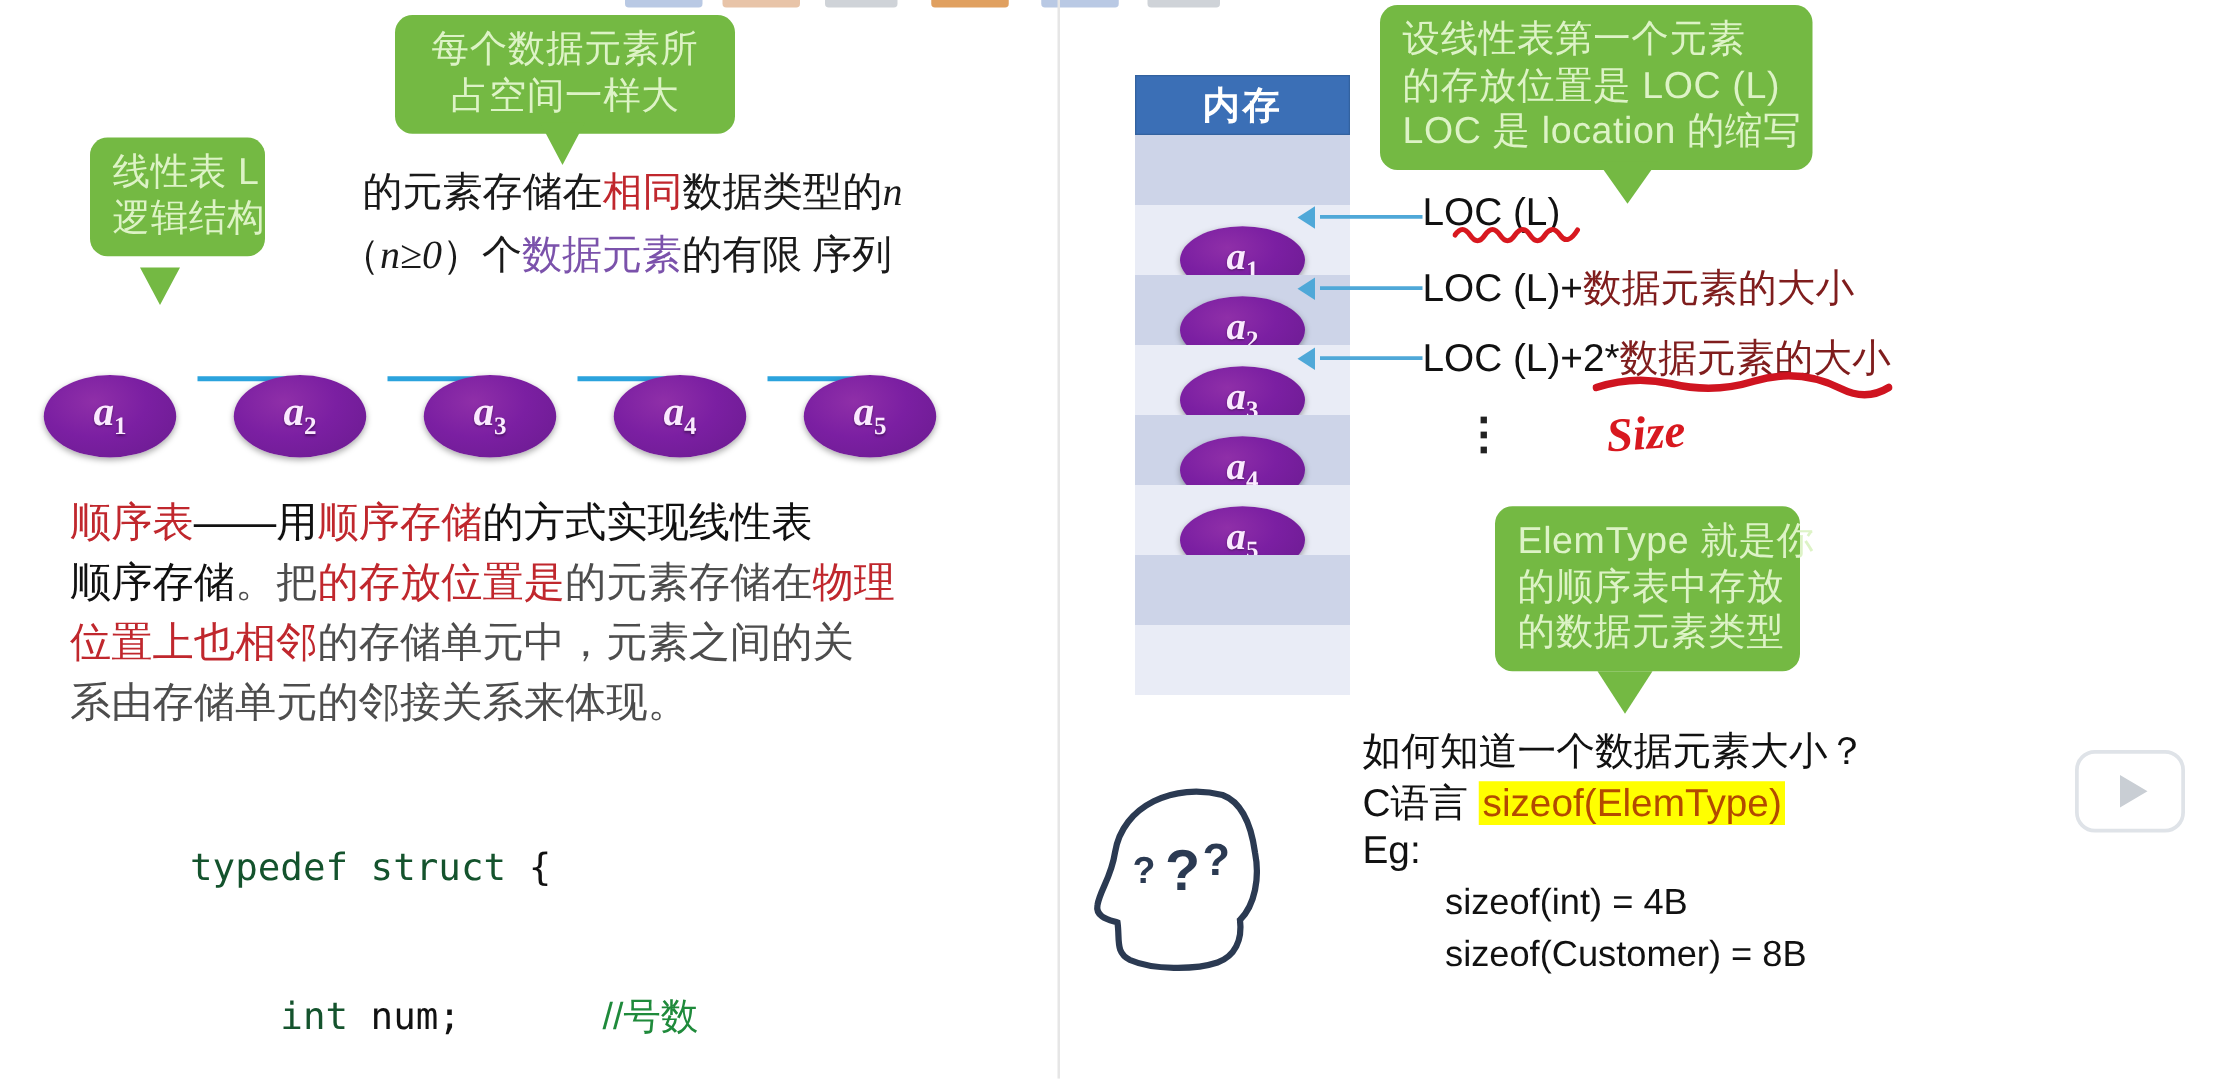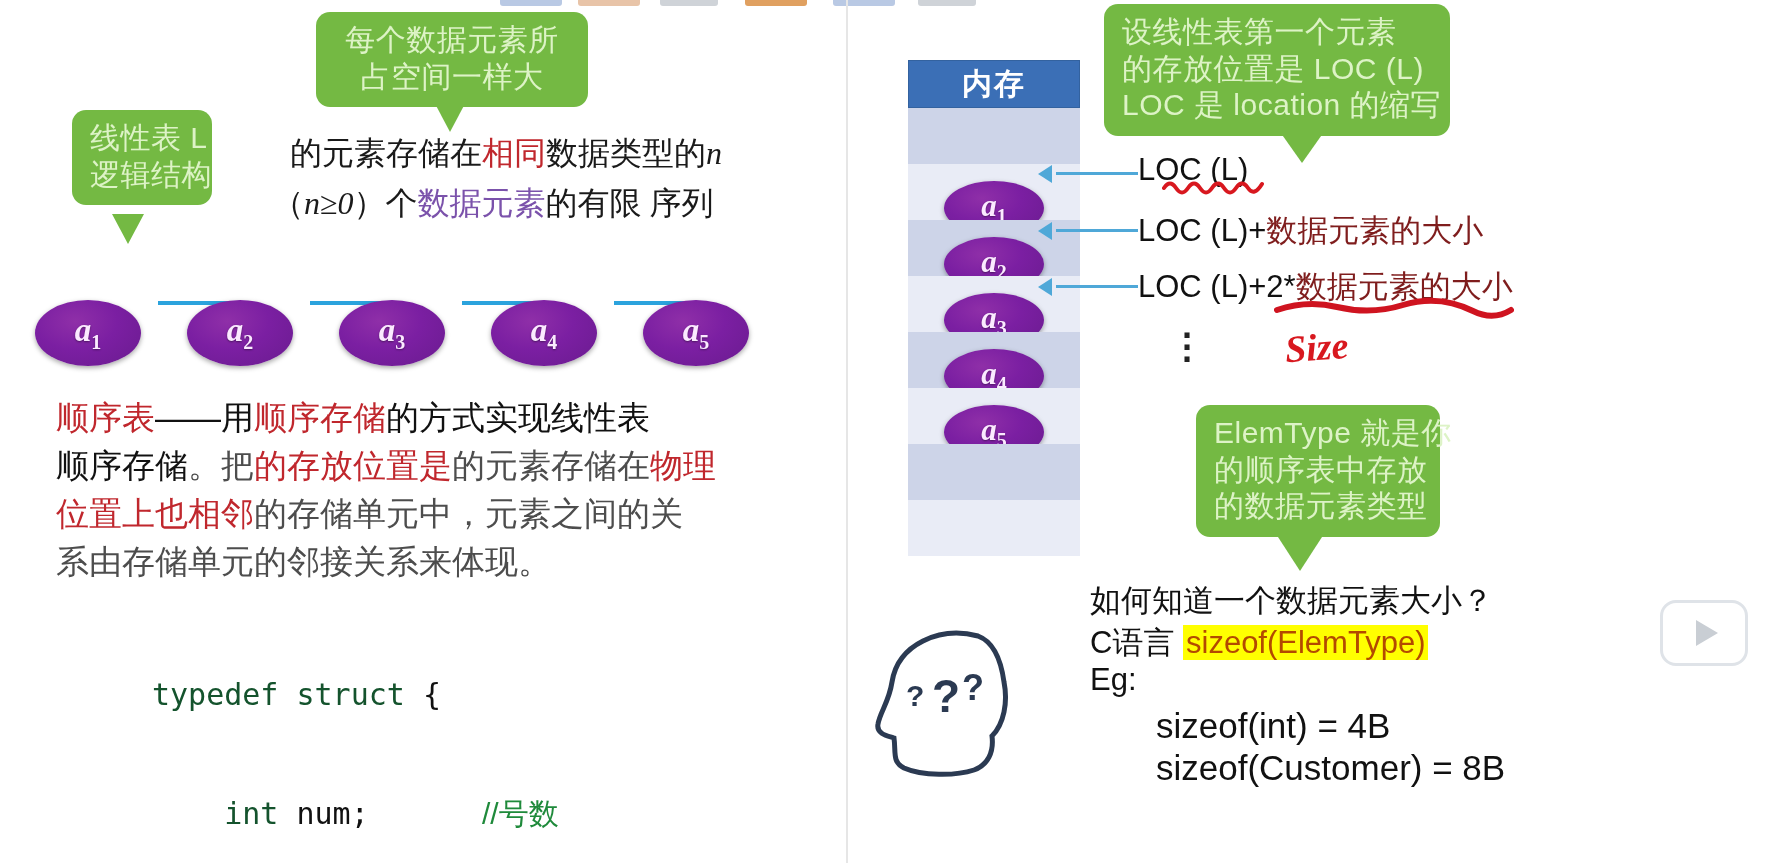--- a/index.html
+++ b/index.html
@@ -153,21 +153,21 @@
   }
   .vdots b{display:block;}
 
   
   .br{
     position:absolute;
     font-family:"Liberation Sans","DejaVu Sans",sans-serif;
     font-size:31px;color:#111;white-space:nowrap;
   }
   .hl{background:#ffff00;color:#b34a00;padding:0 3px;}
-  .brs{font-size:35px;}
+  .brs{font-size:29px;}
 
   
   .wm{
     position:absolute;right:22px;top:600px;
     width:88px;height:66px;border-radius:16px;
     background:rgba(255,255,255,.75);
     border:3px solid #dfe3e8;
     box-sizing:border-box;
     display:flex;align-items:center;justify-content:center;
   }

